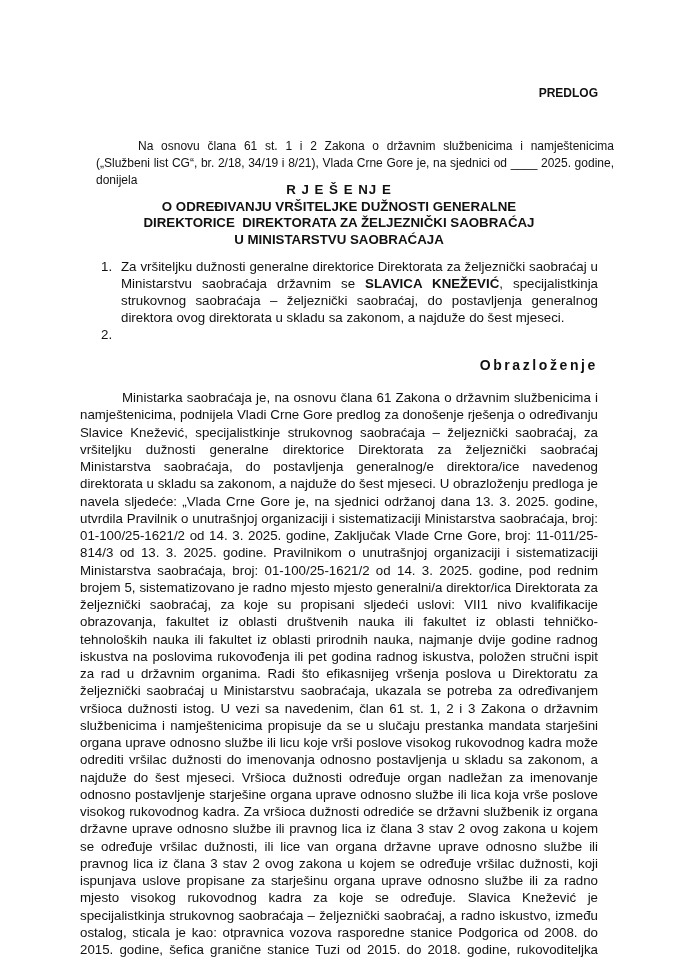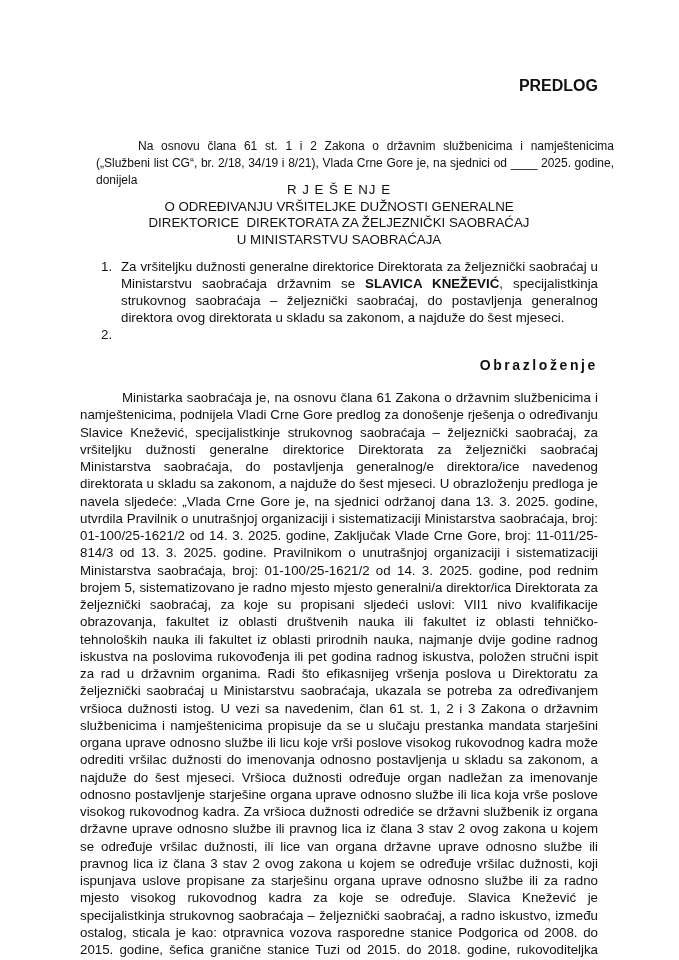--- a/index.html
+++ b/index.html
@@ -16,44 +16,44 @@
     color: #111111;
   }
   .page {
     position: absolute;
     left: 80px;
     top: 0;
     width: 518px;
   }
   .label-predlog {
     position: absolute;
-    top: 77px;
+    top: 85px;
     right: 0;
     font-weight: bold;
-    font-size: 16px;
+    font-size: 12px;
     line-height: 17px;
   }
   .intro {
     position: absolute;
     top: 122px;
     left: 0;
     width: 518px;
     font-size: 12px;
     line-height: 17px;
     text-align: justify;
     text-indent: 42px;
     margin: 16px;
   }
   .title-block {
     position: absolute;
     top: 182px;
     left: 0;
     width: 518px;
     text-align: center;
-    font-weight: normal;
+    font-weight: bold;
     font-size: 13.3px;
     line-height: 16.7px;
   }
   .title-block div { white-space: pre; }
   .title-spaced { letter-spacing: 1px; }
   .decision-list {
     position: absolute;
     top: 258px;
     left: 0;
     width: 518px;

